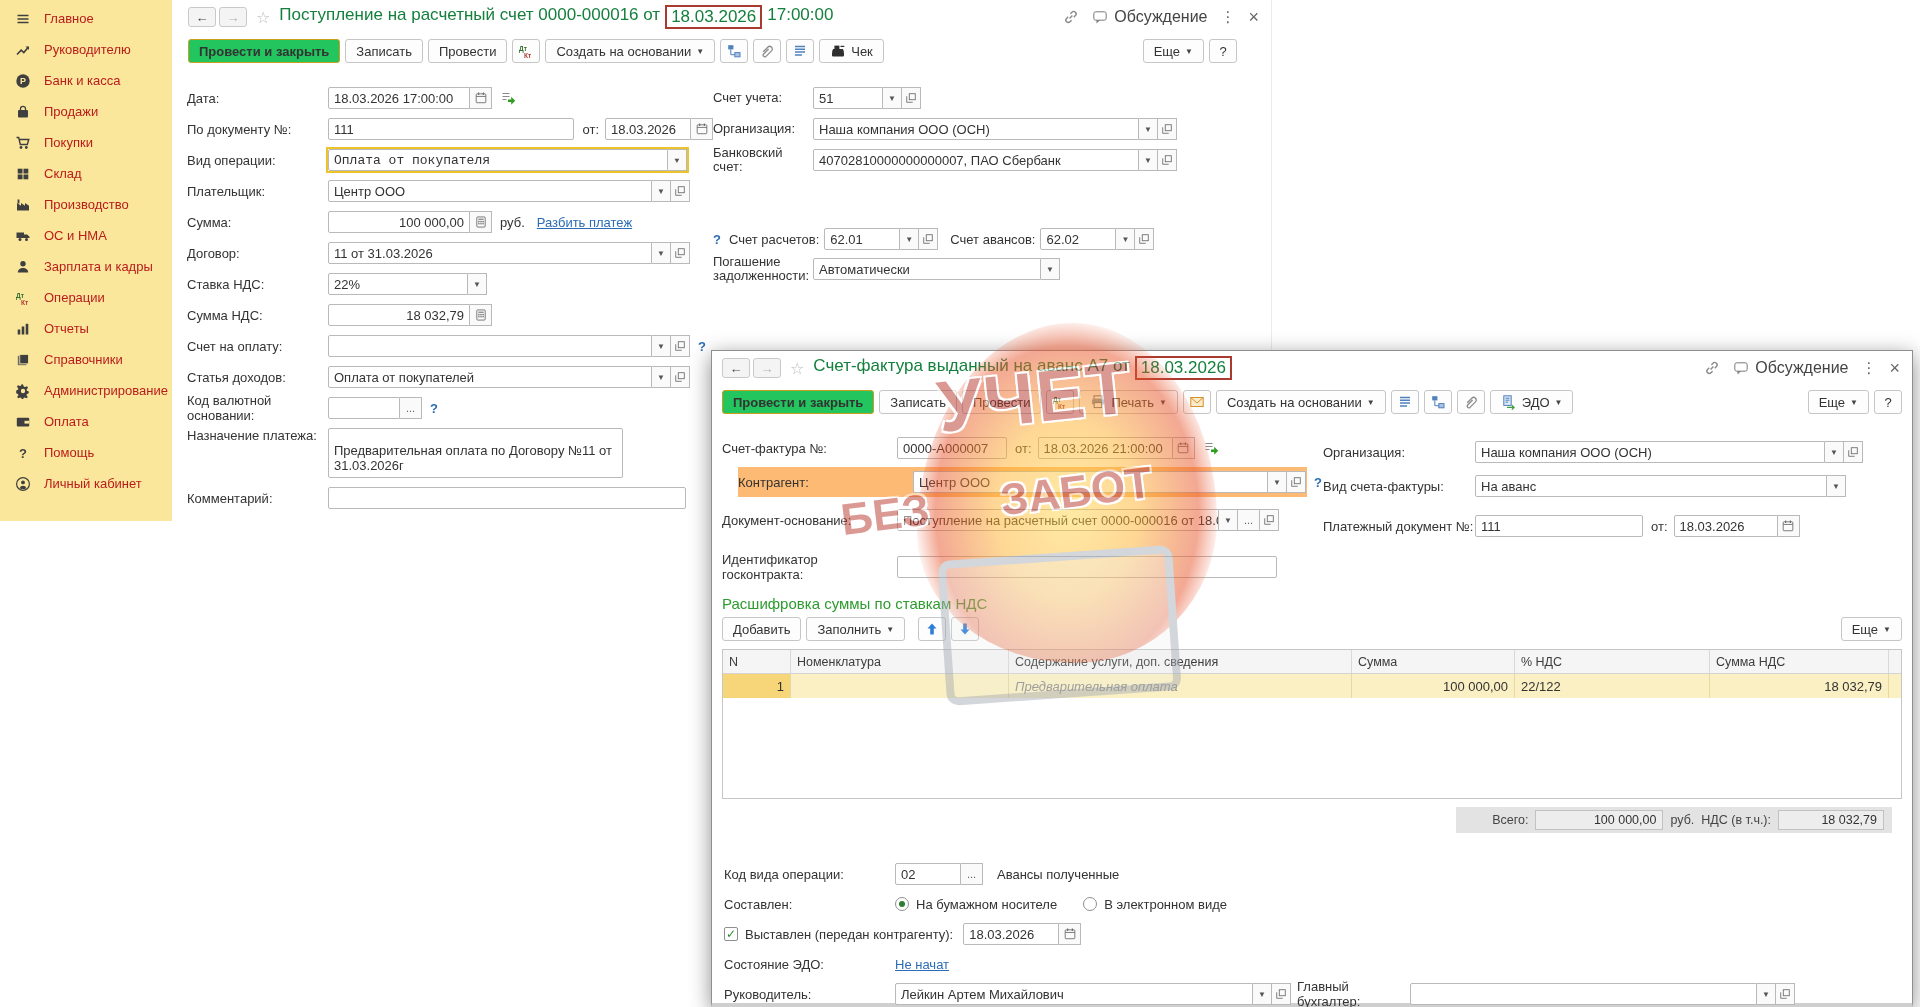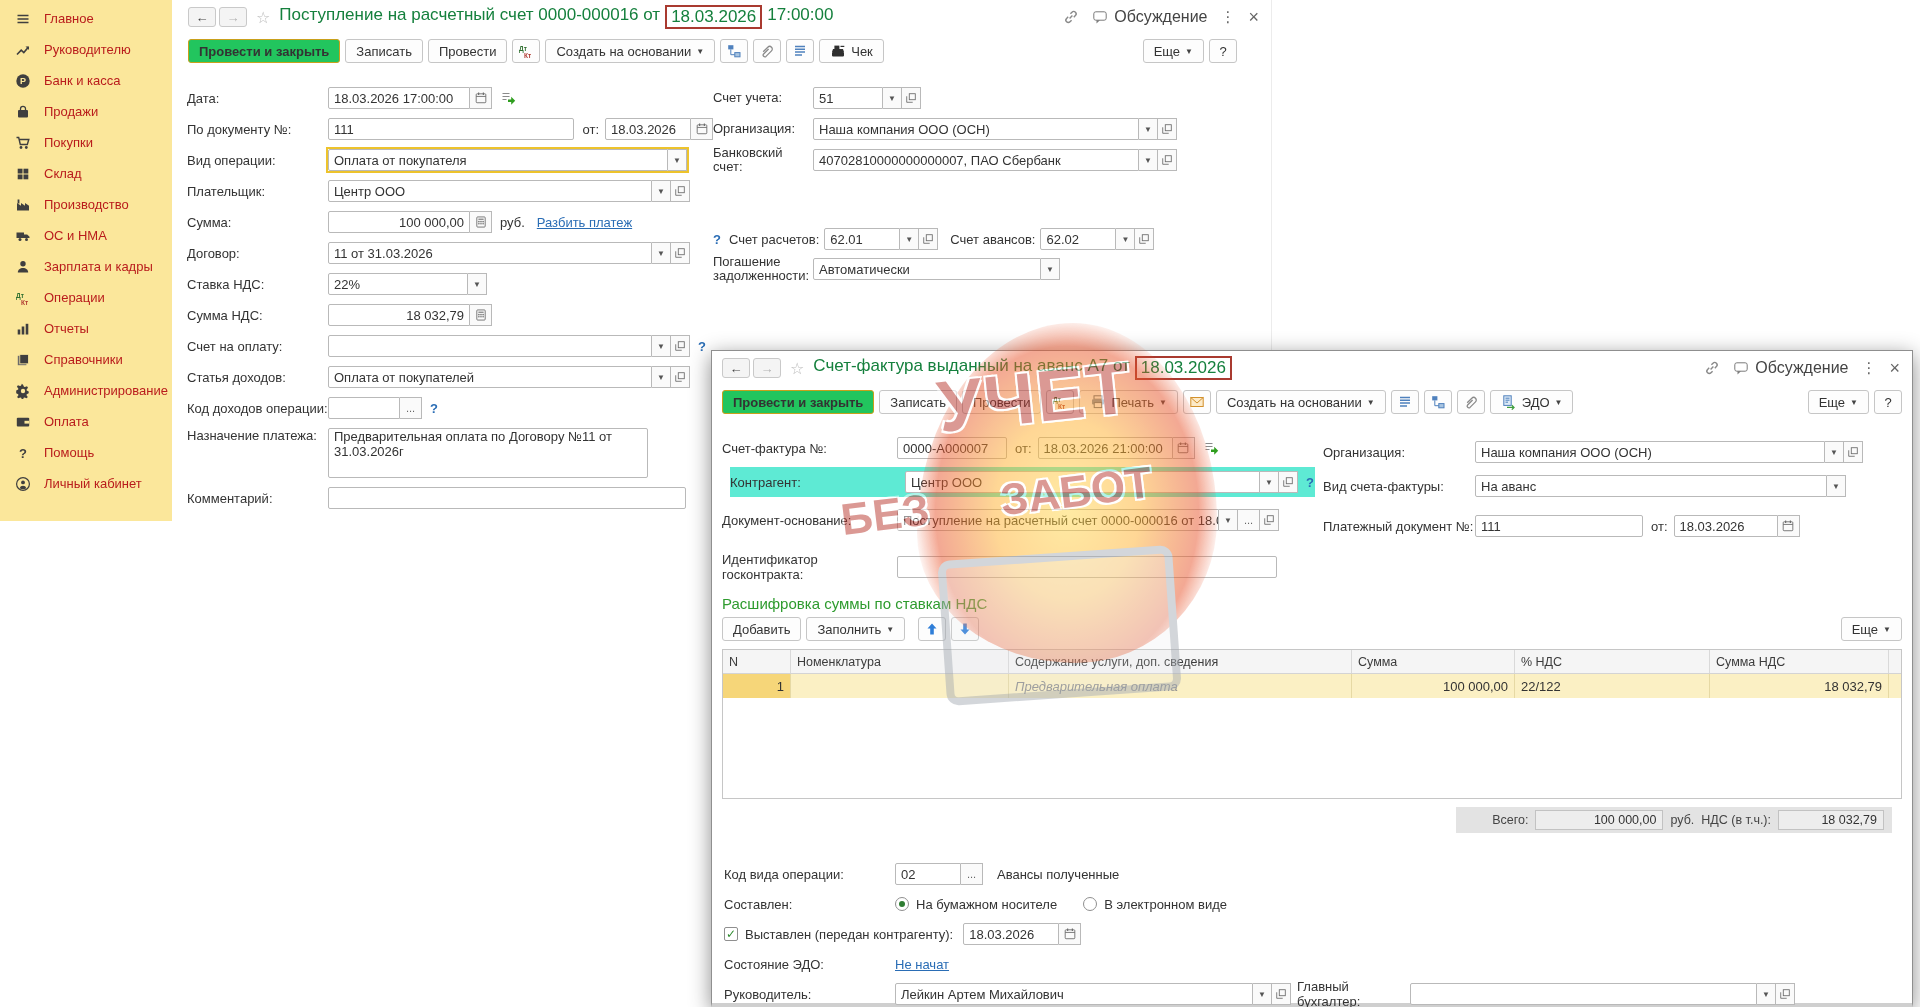--- a/index.html
+++ b/index.html
@@ -44,40 +44,40 @@
   .grp {display:flex;align-items:stretch;height:22px;flex:none;}
   .inp {height:22px;border:1px solid #b9b9b9;border-radius:2px;background:#fff;display:flex;align-items:center;padding:0 5px;white-space:nowrap;overflow:hidden;}
   .grp .inp {border-radius:2px 0 0 2px;}
   .abtn {width:19px;height:22px;border:1px solid #b9b9b9;border-left:none;background:#fafafa;display:flex;align-items:center;justify-content:center;color:#555;cursor:pointer;flex:none;}
   .abtn.cal {width:22px;}
   .abtn.dots {width:22px;font-size:11px;color:#666;}
   .caret2 {font-size:8px;color:#555;}
   .num {justify-content:flex-end;}
   .qmark {color:#2a6db5;font-weight:bold;margin-left:8px;cursor:pointer;}
   .link {color:#2a6db5;text-decoration:underline;cursor:pointer;}
-  .ta {border:1px solid #b9b9b9;border-radius:2px;width:320px;height:50px;padding:0 5px;line-height:15px;overflow:hidden;}
+  .ta {border:1px solid #b9b9b9;border-radius:2px;width:295px;height:50px;padding:14px 5px;line-height:15px;overflow:hidden;}
   .frow.tall {height:auto;align-items:flex-start;}
   .setdate {margin-left:8px;cursor:pointer;}
 
   #win1 .formcols {display:flex;padding:17px 0 0 9px;}
   .w1l {width:526px;flex:none;}
   .w1l .flabel {width:141px;}
   .w1r {flex:1;}
   .w1r .flabel {width:100px;line-height:14px;}
-  .focus-y {outline:2px solid #edc32c;outline-offset:0;}
+  .focus-y {outline:2px solid #edc32c;outline-offset:0;font-family:Liberation Mono, monospace;}
   .minilab {margin-right:5px;flex:none;}
 
   
   .w2body {padding:0 10px;}
   #win2 .w2cols {display:flex;padding:16px 10px 0;}
   .w2l {width:601px;flex:none;}
   .w2l .flabel {width:175px;}
   .w2r {flex:1;padding-top:4px;}
   .w2r .flabel {width:152px;}
-  .hl {background:#5eead4;height:30px;margin:2px 8px 12px;}
+  .hl {background:#fdba74;height:30px;margin:2px 16px 12px;}
   .vat-title {color:#2e9b2e;font-size:15px;margin:8px 0 0;height:18px;}
   .cmdrow {display:flex;align-items:center;gap:5px;margin:4px 0 8px;}
   .tbl {border:1px solid #c6c6c6;height:150px;background:#fff;overflow:hidden;}
   .thead {display:flex;height:24px;background:#f5f5f5;border-bottom:1px solid #d4d4d4;font-size:12.5px;color:#3c3c3c;}
   .th {display:flex;align-items:center;padding:0 6px;border-right:1px solid #d9d9d9;overflow:hidden;flex:none;}
   .th.fill {flex:1;border-right:none;}
   .trow {display:flex;height:24px;background:#fbf0c4;cursor:pointer;}
   .td {display:flex;align-items:center;padding:0 6px;border-right:1px solid #e6d9a4;overflow:hidden;flex:none;}
   .td.ncell {background:#f6d679;justify-content:flex-end;}
   .td.icontent {font-style:italic;color:#8f8f8f;}
@@ -522,21 +522,21 @@
               <span class="ic s12">
                 <svg viewBox="0 0 14 14">
                   <rect x="5" y="2" width="7" height="7" stroke="#6a6a6a" fill="none"></rect>
                   <path d="M2 5v7h7" stroke="#6a6a6a" fill="none"></path>
                 </svg>
               </span>
             </div>
           </div>
       </div>
       <div class="frow">
-        <span class="flabel">Код доходов операции:</span>
+        <span class="flabel">Код валютной основании:</span>
         <div class="grp">
             <div class="inp" style="width:72px;"></div>
             <div class="abtn dots">...</div>
           </div>
         <span class="qmark">?</span>
       </div>
       <div class="frow tall" style="height:50px;">
         <span class="flabel" style="line-height:15px;">Назначение платежа:</span>
         <div class="ta">Предварительная оплата по Договору №11 от 31.03.2026г</div>
       </div>

